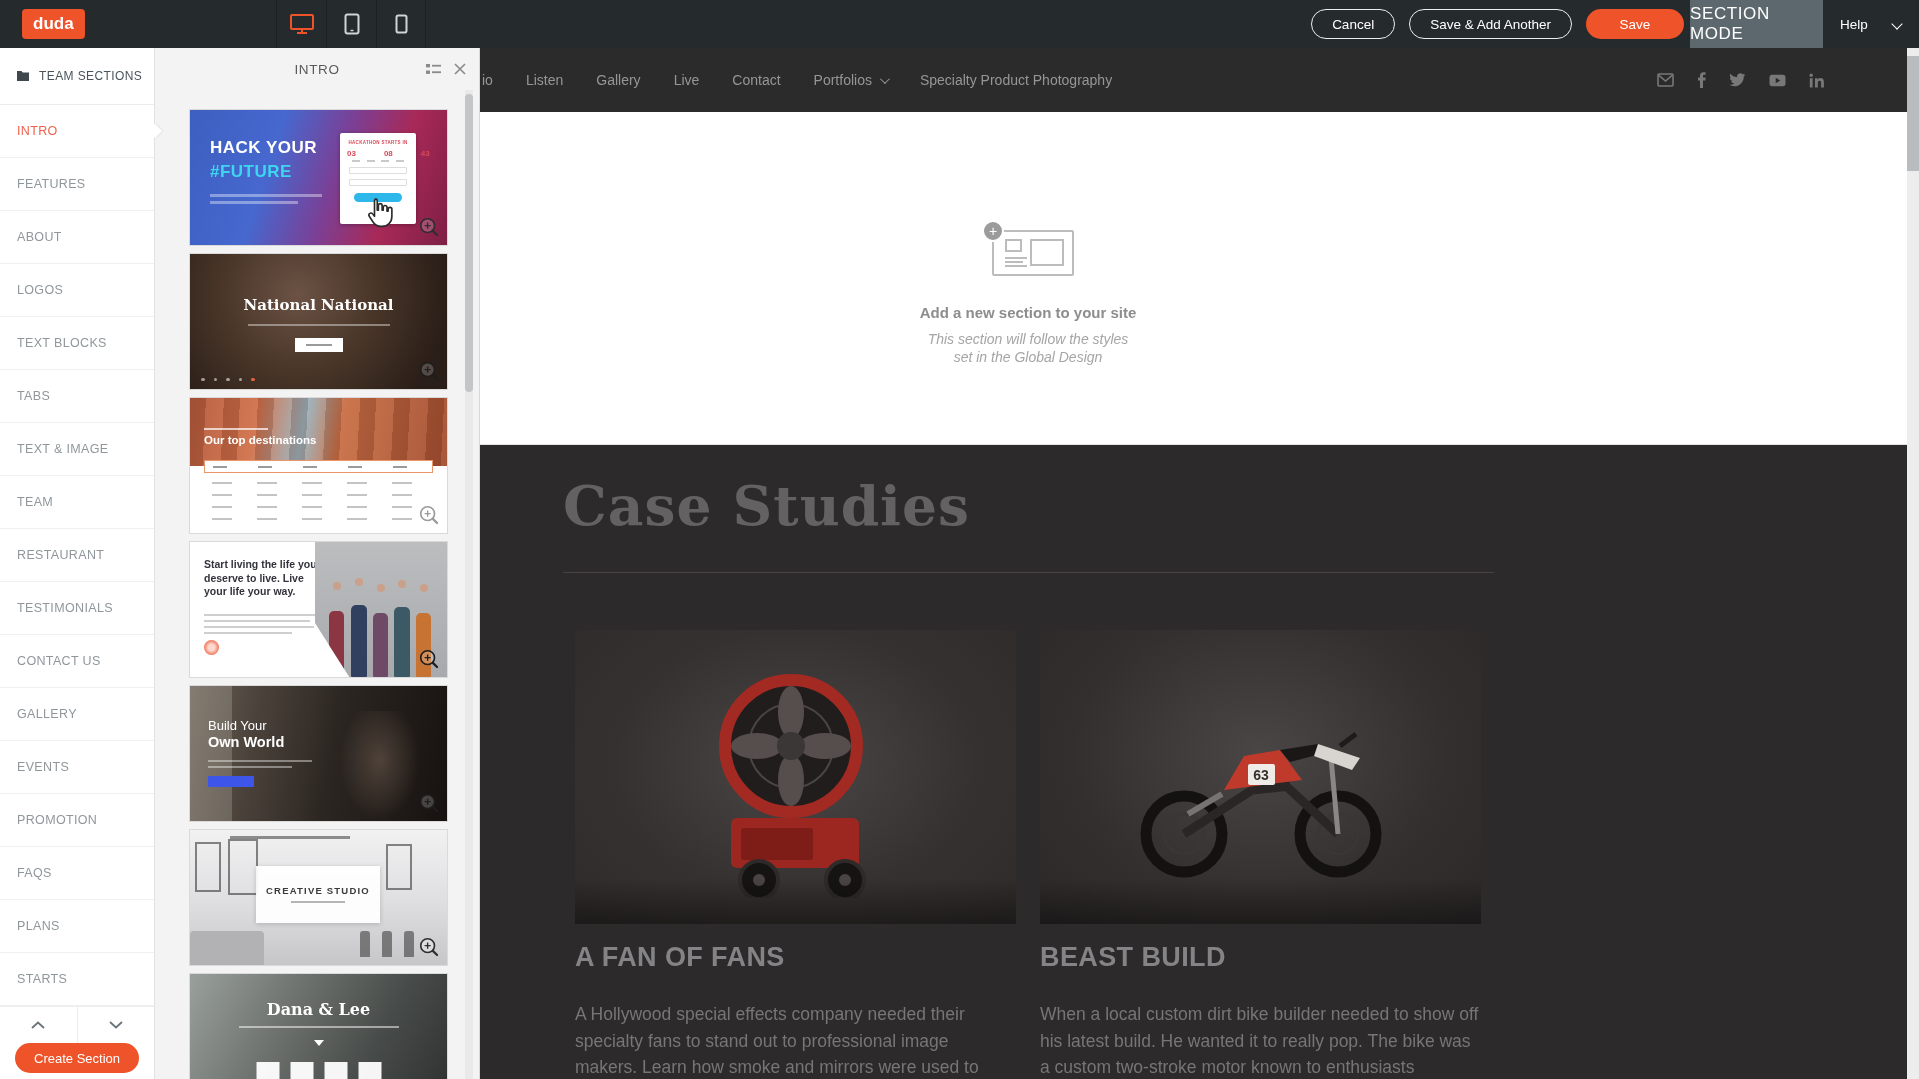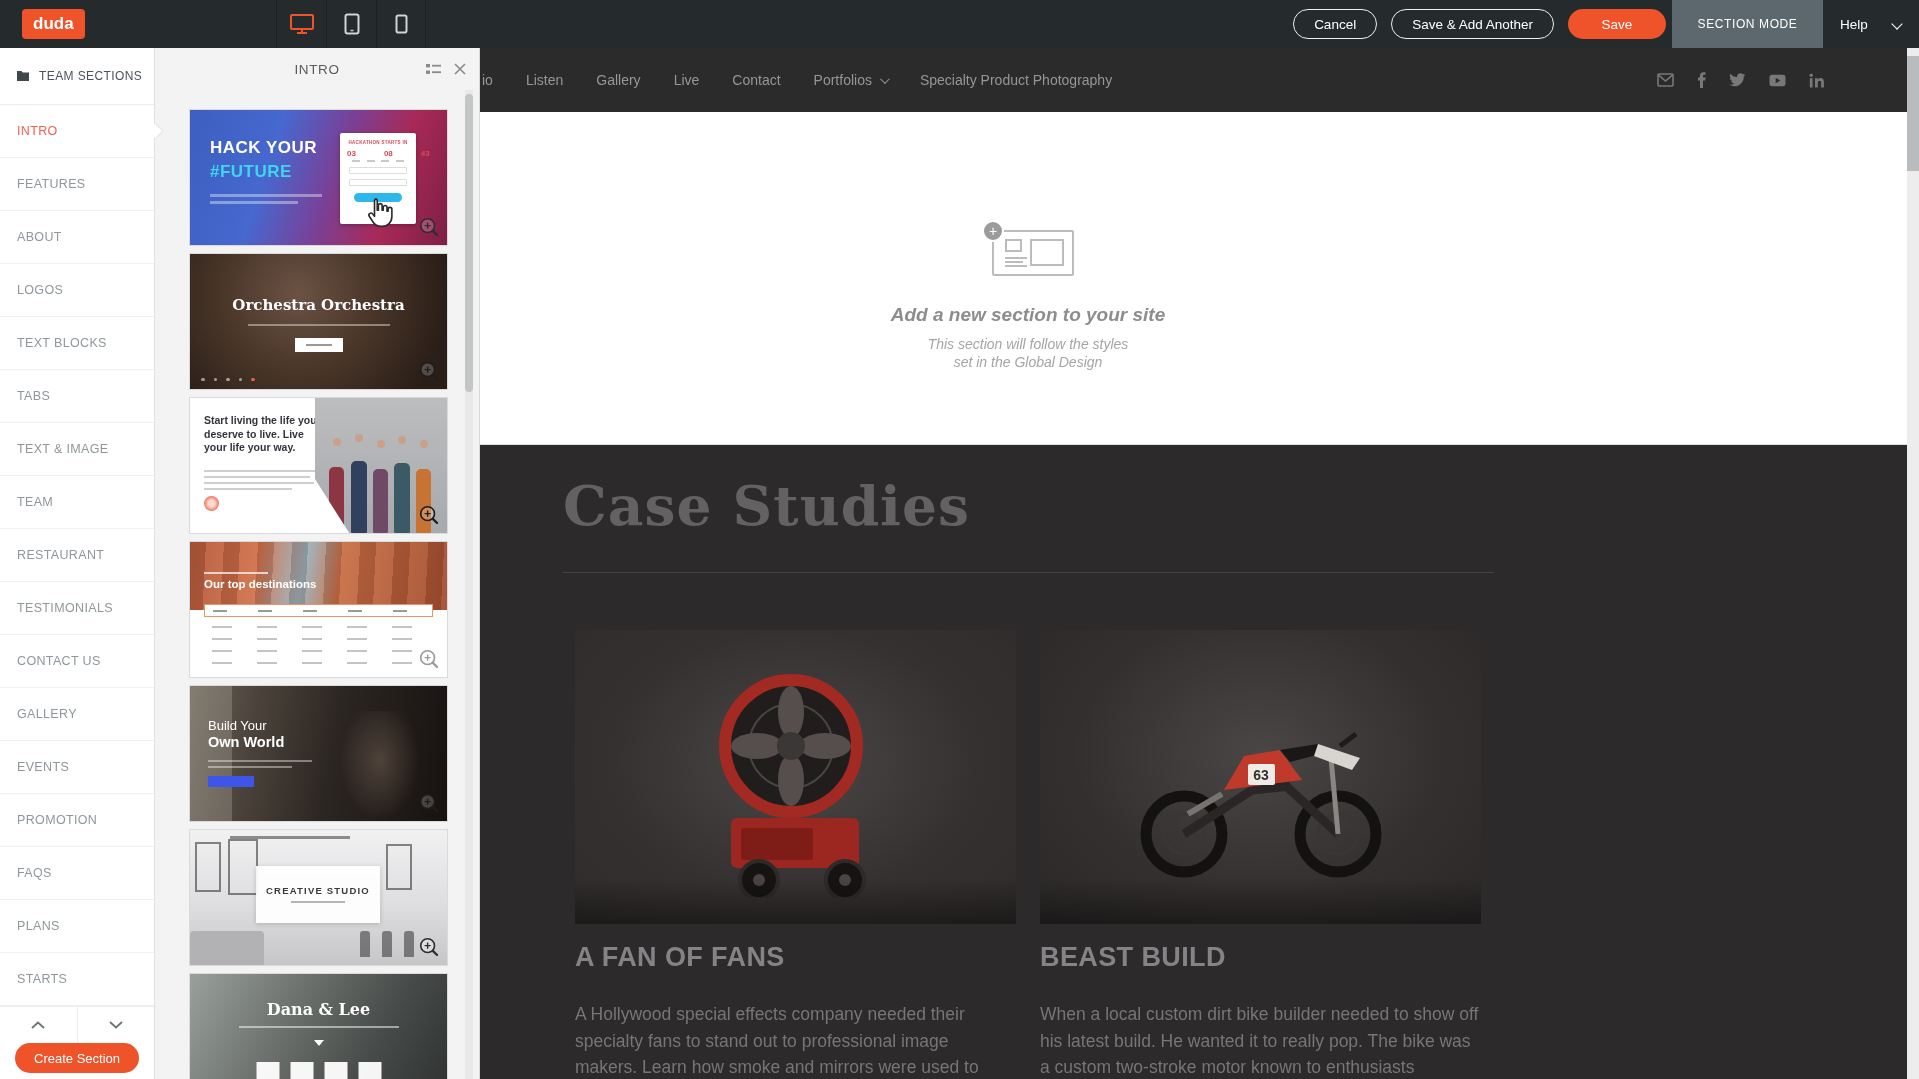--- a/index.html
+++ b/index.html
@@ -13,21 +13,21 @@
           border-radius:4px; color:#fff; font-weight:bold; font-size:17px; line-height:30px; }
   .devices { position:absolute; left:276px; top:0; height:48px; display:flex; }
   .dev { width:50px; height:48px; display:flex; align-items:center; justify-content:center; border-left:1px solid #1c2022; }
   .dev:last-child { border-right:1px solid #1c2022; }
   .tb-right { position:absolute; right:0; top:0; height:48px; display:flex; align-items:center; }
   .pill { height:30px; border-radius:15px; font-size:13.5px; color:#fff; background:transparent;
           border:1.5px solid #eceff0; display:flex; align-items:center; justify-content:center; cursor:pointer;
           font-family:"Liberation Sans",sans-serif; }
   .pill.ghost { padding:0 20px; margin-right:14px; }
   .pill.solid { background:#ee5329; border:none; width:98px; margin-right:6px; }
-  .mode-badge { width:151px; height:48px; background:#5c686d; color:#fff; font-size:12px; letter-spacing:.6px;
+  .mode-badge { width:133px; height:48px; background:#5c686d; color:#fff; font-size:17px; letter-spacing:.6px;
           display:flex; align-items:center; justify-content:center; }
   .help { width:96px; height:48px; display:flex; align-items:center; padding-left:17px; color:#fff; font-size:13.5px; position:relative; cursor:pointer; }
   .caret { position:absolute; right:18px; top:20px; width:8px; height:8px; border-right:1.6px solid #fff; border-bottom:1.6px solid #fff; transform:rotate(45deg); }
 
   
   .sidebar { position:absolute; left:0; top:48px; width:155px; bottom:0; background:#fff; border-right:1px solid #e2e2e2; z-index:30; }
   .sb-header { height:57px; display:flex; align-items:center; gap:9px; padding-left:16px;
                border-bottom:1px solid #ededed; color:#49545a; font-size:12px; font-weight:normal; letter-spacing:.4px; }
   .sb-item { height:53px; display:flex; align-items:center; padding-left:17px; border-bottom:1px solid #f0f0f0;
              color:#8f979b; font-size:12.5px; letter-spacing:.35px; position:relative; cursor:pointer; }
@@ -150,21 +150,21 @@
 
   .white-area { height:333px; background:#fff; position:relative; border-bottom:1px solid #e2e2e2; }
   .add-section { position:absolute; left:548px; top:108px; transform:translateX(-50%); text-align:center; width:430px; cursor:pointer; }
   .ph-wrap { position:relative; width:92px; height:58px; margin:0 auto; }
   .ph-rect { position:absolute; left:10px; top:10px; width:82px; height:46px; border:2px solid #bcbcbc; border-radius:2px; background:#fff; }
   .ph-sq { position:absolute; left:11px; top:7px; width:17px; height:13px; border:2px solid #bcbcbc; }
   .ph-line { position:absolute; left:11px; height:2px; background:#bcbcbc; }
   .ph-big { position:absolute; left:36px; top:7px; width:34px; height:27px; border:2px solid #bcbcbc; }
   .ph-circle { position:absolute; left:0; top:0; width:22px; height:22px; border-radius:50%; background:#9b9b9b;
                border:2px solid #fff; color:#fff; font-size:14px; line-height:18px; text-align:center; }
-  .as-title { margin-top:26px; font-size:19px; font-weight:bold; font-style:italic; color:#8d8d8d; }
+  .as-title { margin-top:26px; font-size:15px; font-weight:bold; color:#8d8d8d; }
   .as-sub { margin-top:9px; font-size:14px; font-style:italic; color:#a5a5a5; line-height:18px; }
 
   .dark-section { position:absolute; top:397px; left:0; width:1439px; height:740px; background:#2c2a2a; }
   .cs-title { position:absolute; left:83px; top:28px; font-family:"DejaVu Serif",serif; font-size:55px;
               font-weight:bold; color:#646162; letter-spacing:1px; }
   .cs-divider { position:absolute; left:83px; top:127px; width:931px; height:1px; background:#474343; }
   .cs-cards { position:absolute; left:95px; top:185px; display:flex; gap:24px; }
   .cs-card { width:441px; }
   .cs-img { height:294px; position:relative; overflow:hidden; }
   .cs-img.fan { background:radial-gradient(ellipse at 50% 45%, #4c4747 0%, #353130 58%, #2e2b2a 100%); }
@@ -333,37 +333,55 @@
       <span class="zoom-ico">
         <svg width="22" height="22" viewBox="0 0 24 24">
             <circle cx="10.5" cy="10.5" r="7.5" fill="rgba(255,255,255,.2)" stroke="#2e2e2e" stroke-width="1.8"></circle>
             <path d="M10.5 7.2v6.6M7.2 10.5h6.6" stroke="#2e2e2e" stroke-width="1.5"></path>
             <path d="M16.2 16.2l4.6 4.6" stroke="#2e2e2e" stroke-width="2.4" stroke-linecap="round"></path>
           </svg>
       </span>
     </div>
 
     <div class="thumb t-orch">
-      <div class="ttl">Orchestra Orchestra</div>
+      <div class="ttl">National National</div>
       <i class="sub"></i>
       <div class="btn">
           <i></i>
         </div>
       <div class="dots">
           <i></i>
           <i></i>
           <i></i>
           <i></i>
           <i class="on"></i>
         </div>
       <span class="zoom-ico">
         <svg width="22" height="22" viewBox="0 0 24 24">
             <circle cx="10.5" cy="10.5" r="7.5" fill="rgba(255,255,255,.2)" stroke="#1e1e1e" stroke-width="1.8"></circle>
             <path d="M10.5 7.2v6.6M7.2 10.5h6.6" stroke="#1e1e1e" stroke-width="1.5"></path>
             <path d="M16.2 16.2l4.6 4.6" stroke="#1e1e1e" stroke-width="2.4" stroke-linecap="round"></path>
+          </svg>
+      </span>
+    </div>
+
+    <div class="thumb t-dest">
+      <div class="photo"></div>
+      <i class="sub"></i>
+      <div class="ttl">Our top destinations</div>
+      <div class="thead"></div>
+      <div class="trow" style="top:84px"></div>
+      <div class="trow" style="top:96px"></div>
+      <div class="trow" style="top:108px"></div>
+      <div class="trow" style="top:120px"></div>
+      <span class="zoom-ico">
+        <svg width="22" height="22" viewBox="0 0 24 24">
+            <circle cx="10.5" cy="10.5" r="7.5" fill="none" stroke="#9a9a9a" stroke-width="1.8"></circle>
+            <path d="M10.5 7.2v6.6M7.2 10.5h6.6" stroke="#9a9a9a" stroke-width="1.5"></path>
+            <path d="M16.2 16.2l4.6 4.6" stroke="#9a9a9a" stroke-width="2.4" stroke-linecap="round"></path>
           </svg>
       </span>
     </div>
 
     <div class="thumb t-life">
       <div class="ttl">Start living the life you deserve to live. Live your life your way.</div>
       <span class="p"><i style="top:72px;width:112px"></i>
       <i style="top:78px;width:106px"></i>
       <i style="top:84px;width:110px"></i>
       <i style="top:90px;width:88px"></i></span>
@@ -382,38 +400,20 @@
       </div>
       <span class="zoom-ico">
         <svg width="22" height="22" viewBox="0 0 24 24">
             <circle cx="10.5" cy="10.5" r="7.5" fill="rgba(255,255,255,.2)" stroke="#1e1e1e" stroke-width="1.8"></circle>
             <path d="M10.5 7.2v6.6M7.2 10.5h6.6" stroke="#1e1e1e" stroke-width="1.5"></path>
             <path d="M16.2 16.2l4.6 4.6" stroke="#1e1e1e" stroke-width="2.4" stroke-linecap="round"></path>
           </svg>
       </span>
     </div>
 
-    <div class="thumb t-dest">
-      <div class="photo"></div>
-      <i class="sub"></i>
-      <div class="ttl">Our top destinations</div>
-      <div class="thead"></div>
-      <div class="trow" style="top:84px"></div>
-      <div class="trow" style="top:96px"></div>
-      <div class="trow" style="top:108px"></div>
-      <div class="trow" style="top:120px"></div>
-      <span class="zoom-ico">
-        <svg width="22" height="22" viewBox="0 0 24 24">
-            <circle cx="10.5" cy="10.5" r="7.5" fill="none" stroke="#9a9a9a" stroke-width="1.8"></circle>
-            <path d="M10.5 7.2v6.6M7.2 10.5h6.6" stroke="#9a9a9a" stroke-width="1.5"></path>
-            <path d="M16.2 16.2l4.6 4.6" stroke="#9a9a9a" stroke-width="2.4" stroke-linecap="round"></path>
-          </svg>
-      </span>
-    </div>
-
     <div class="thumb t-world">
       <div class="l1">Build Your</div>
       <div class="l2">Own World</div>
       <i class="tl1"></i>
       <i class="tl2"></i>
       <div class="btn"></div>
       <span class="zoom-ico">
         <svg width="22" height="22" viewBox="0 0 24 24">
             <circle cx="10.5" cy="10.5" r="7.5" fill="rgba(255,255,255,.2)" stroke="#1e1e1e" stroke-width="1.8"></circle>
             <path d="M10.5 7.2v6.6M7.2 10.5h6.6" stroke="#1e1e1e" stroke-width="1.5"></path>

